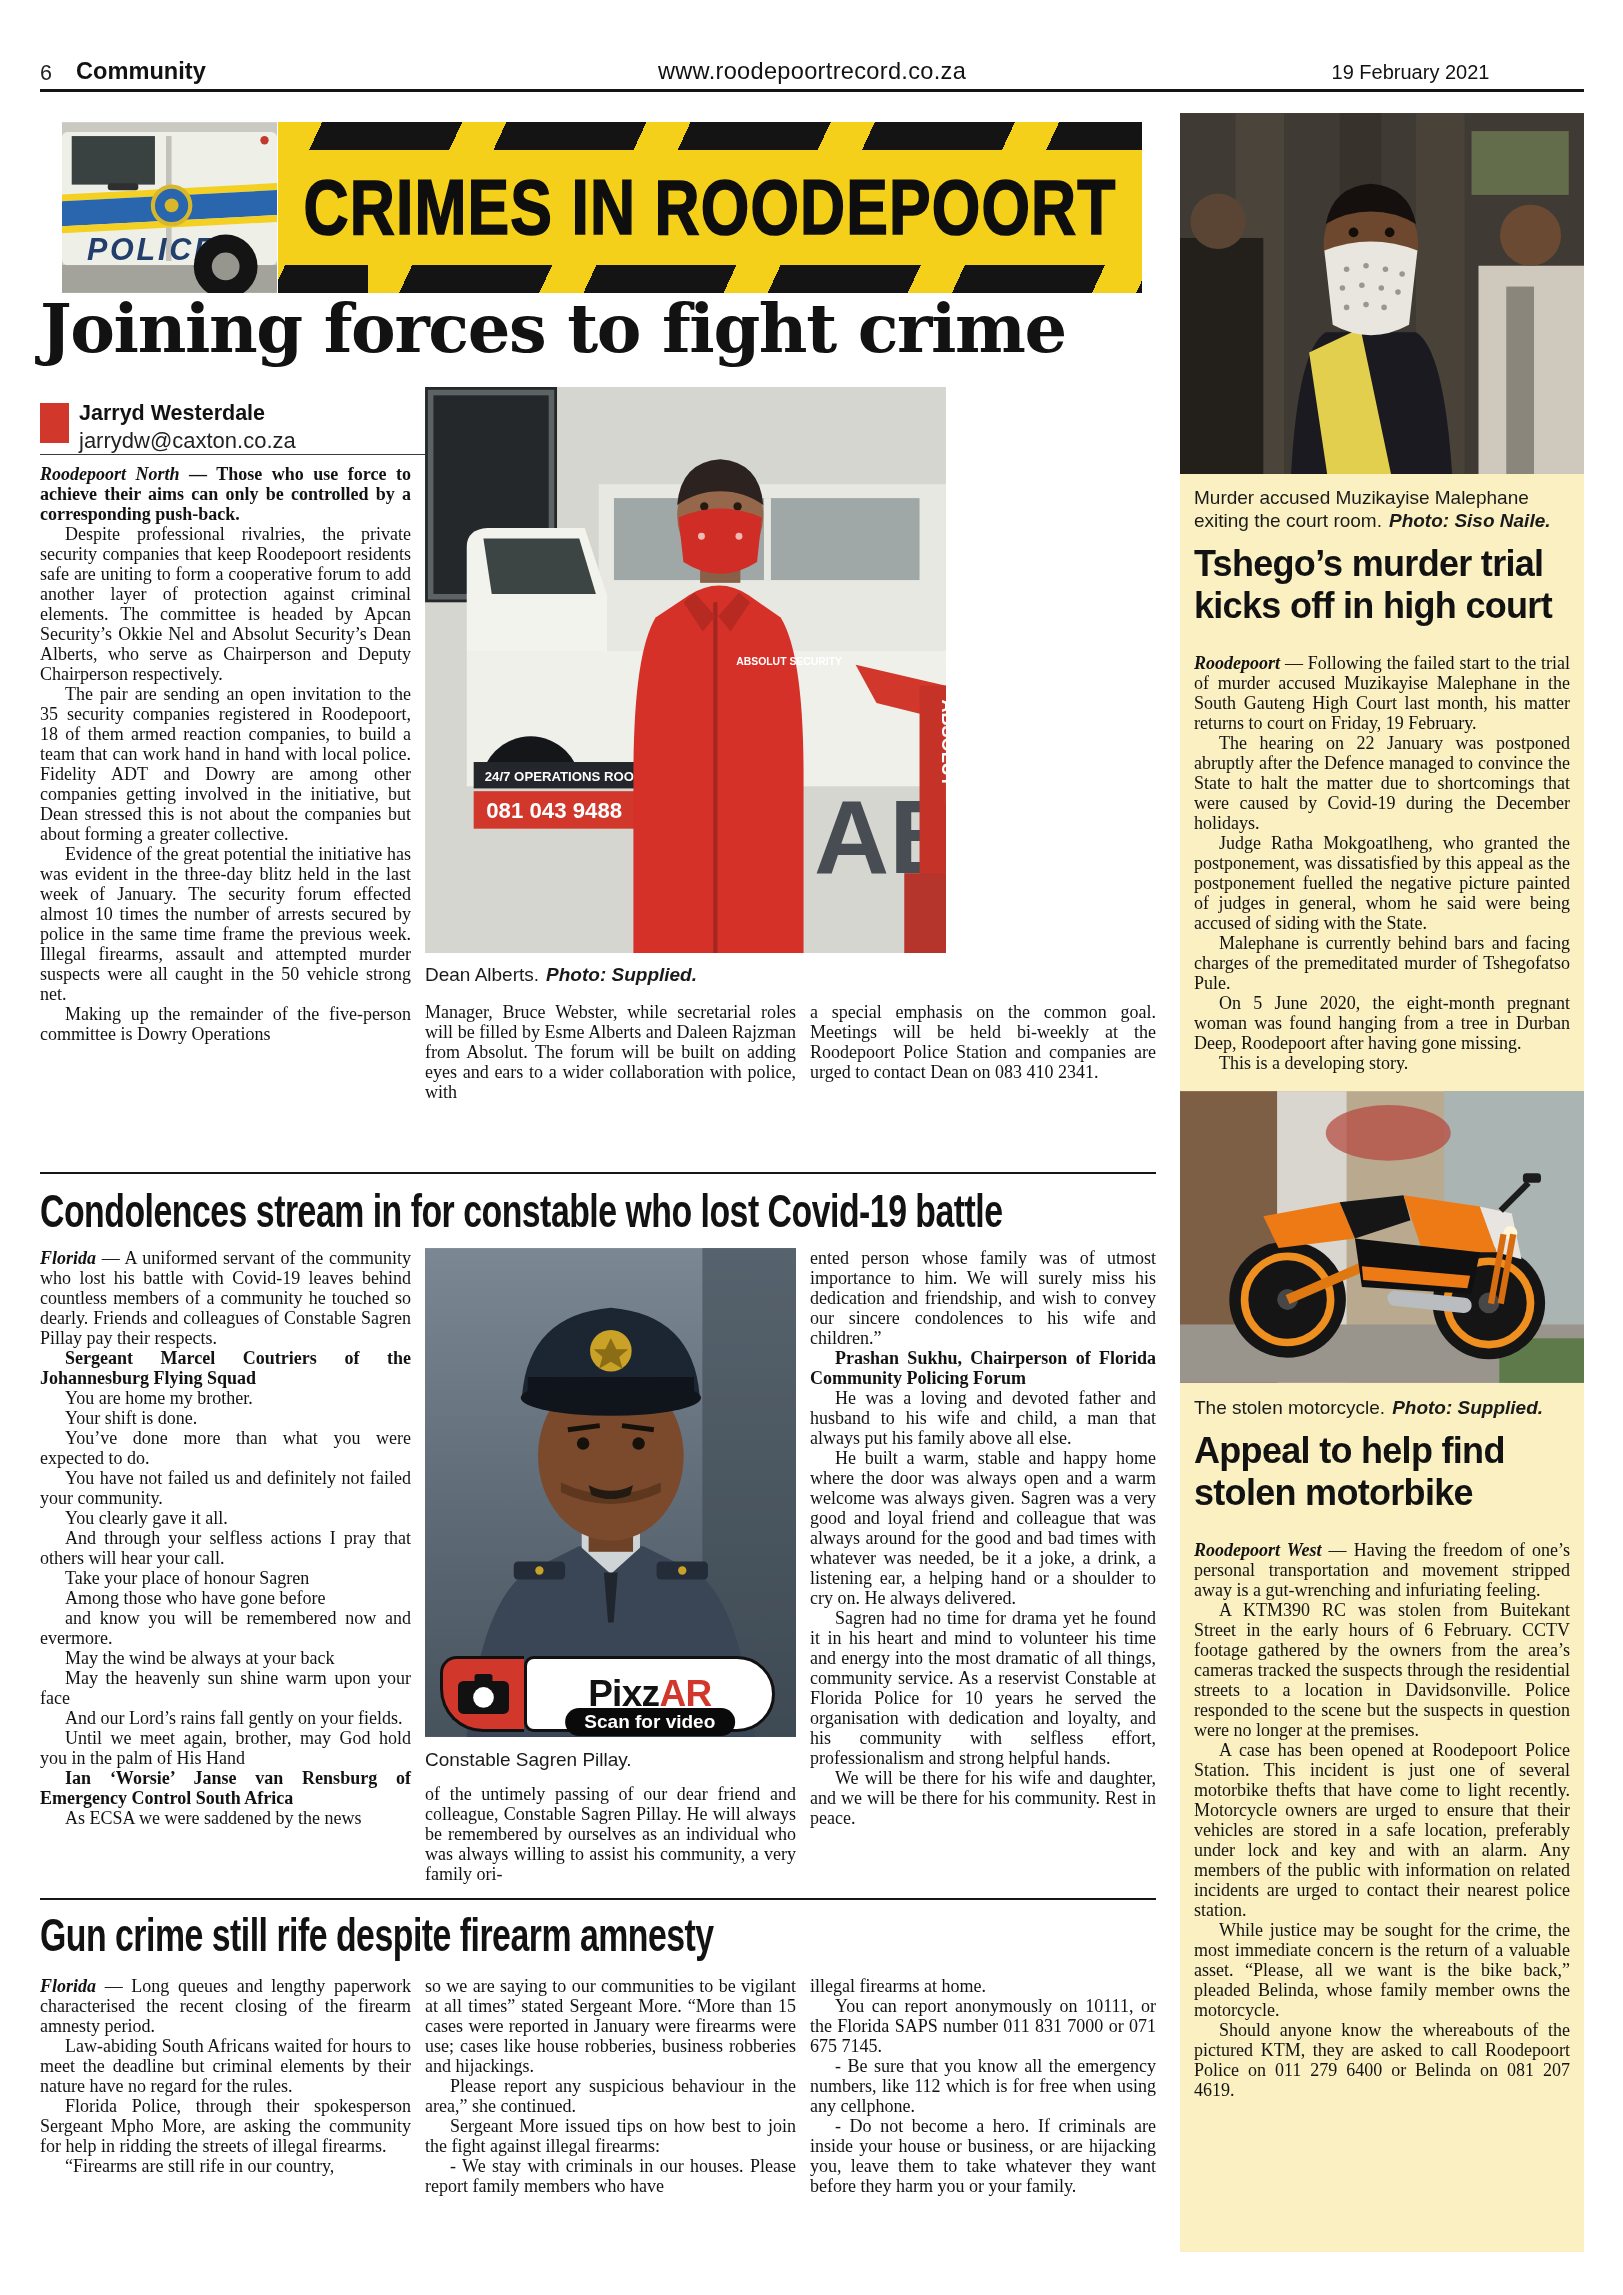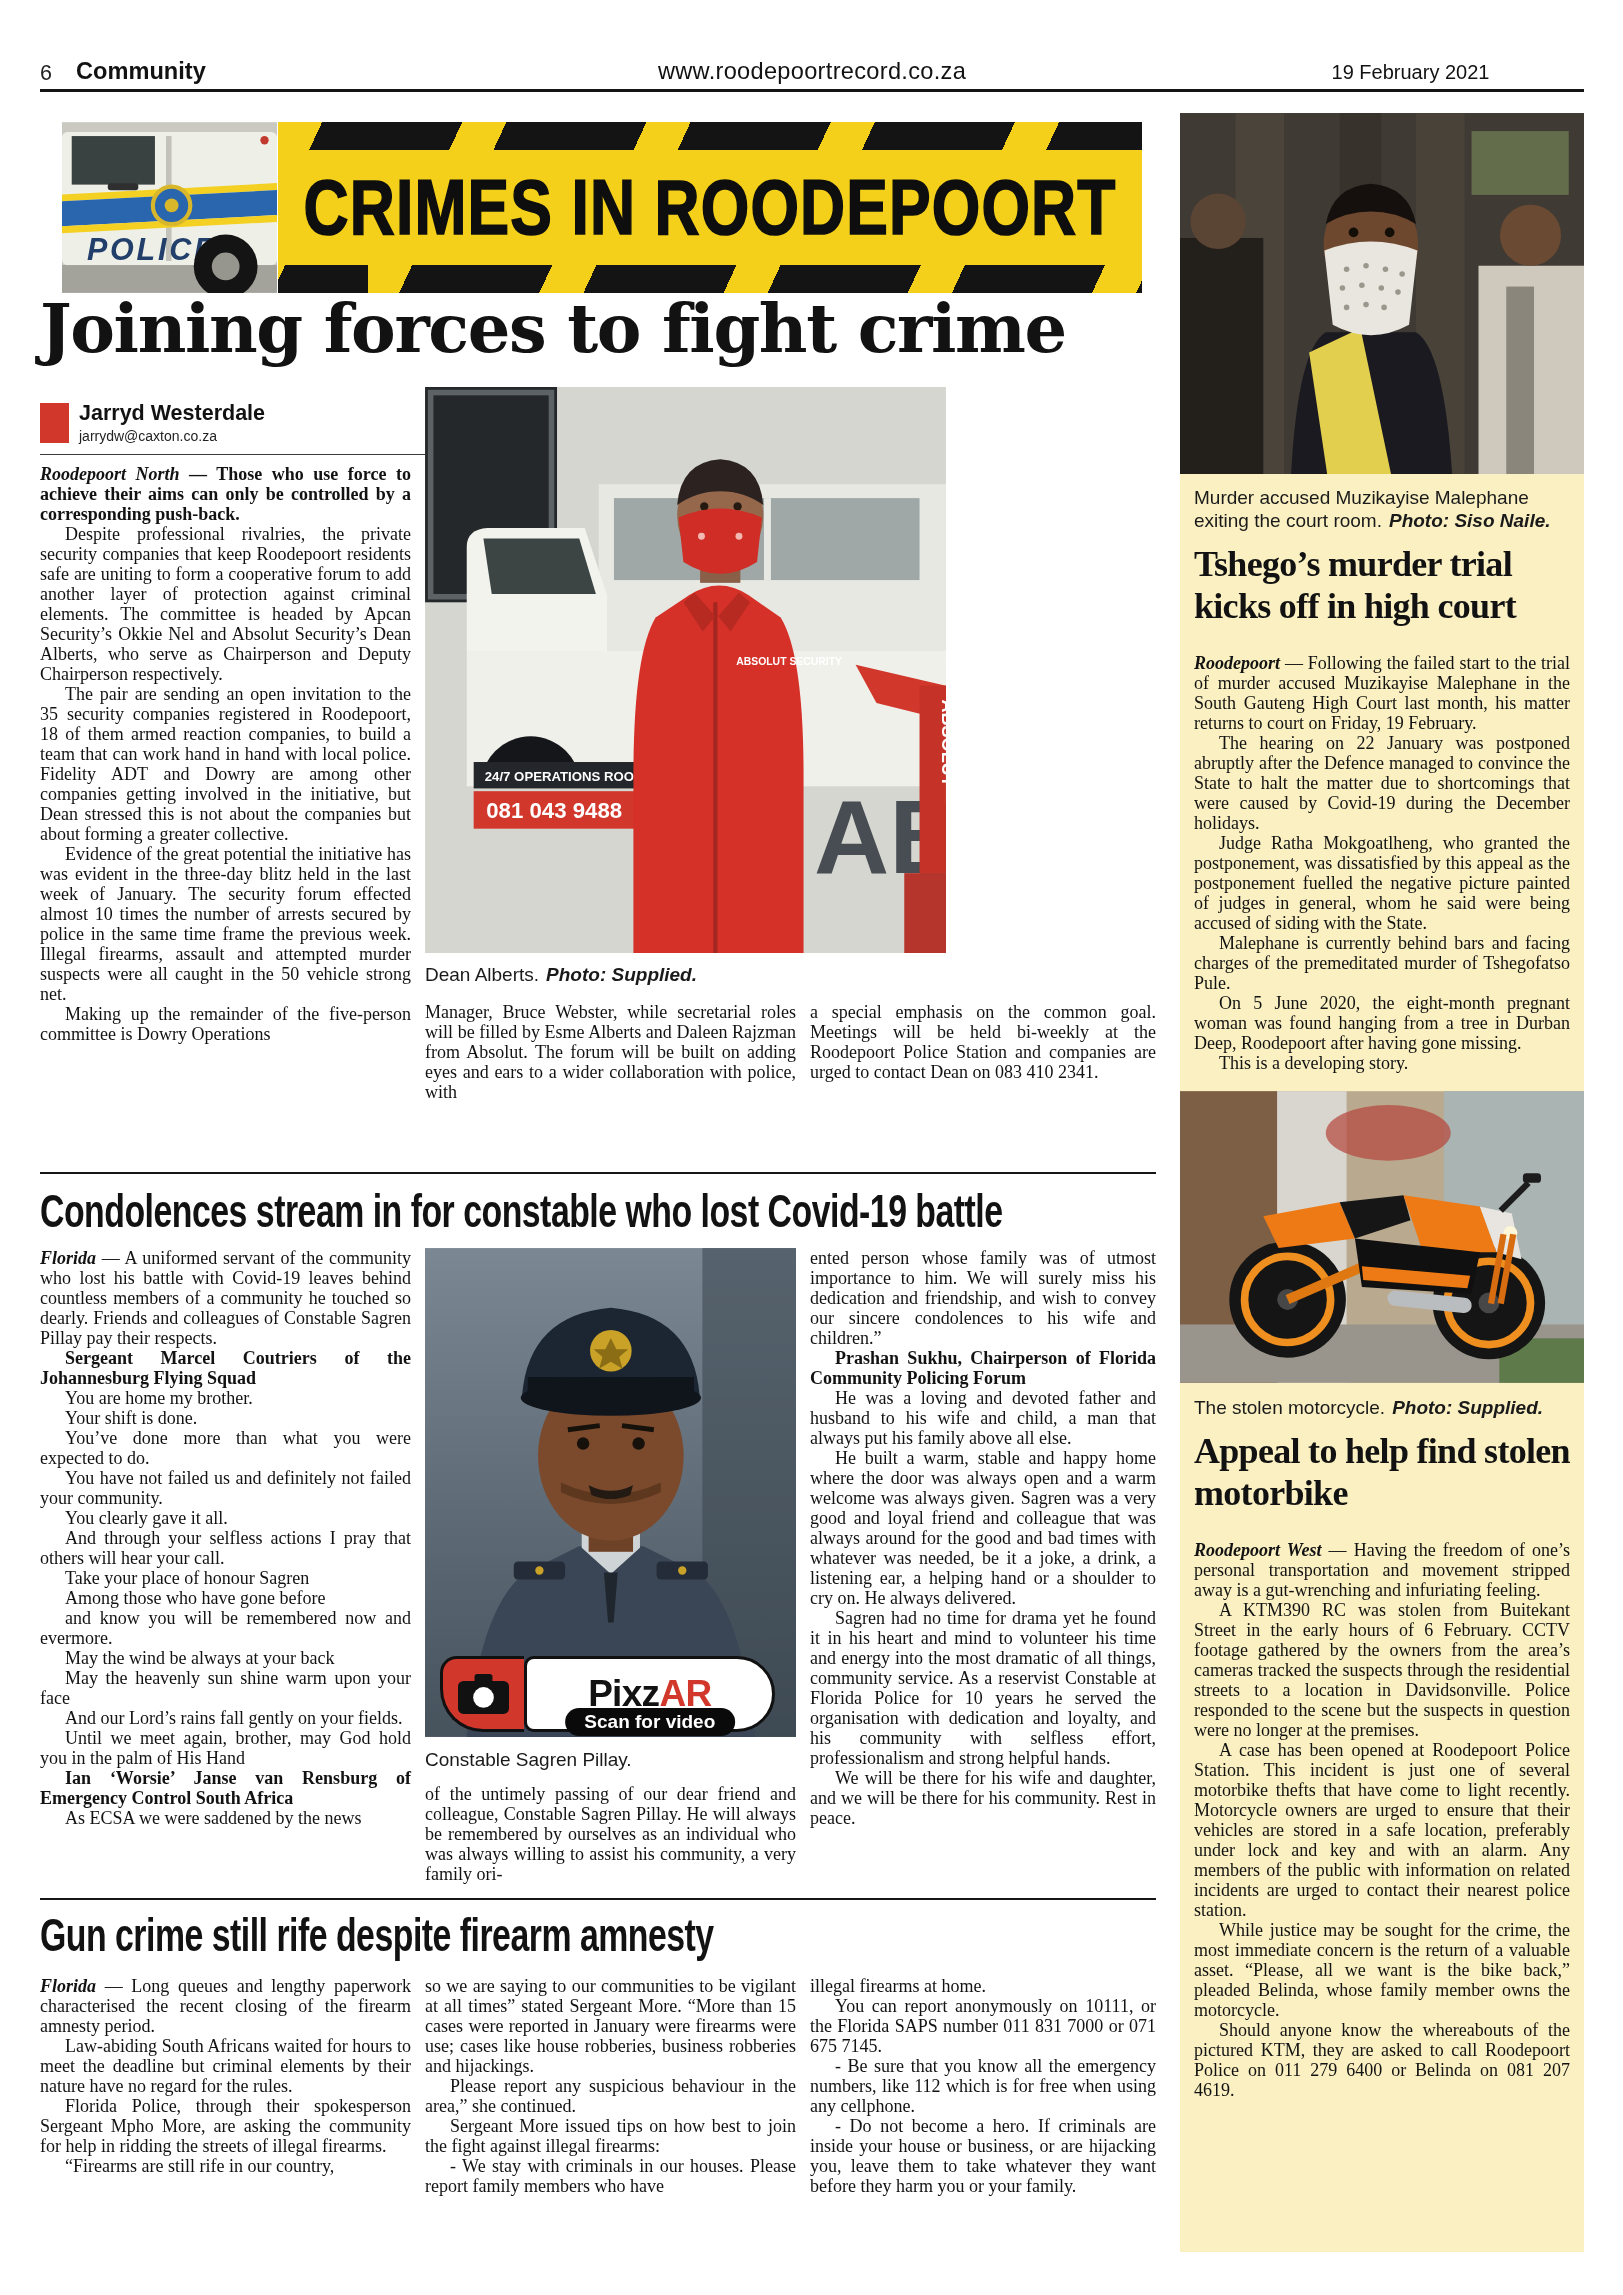--- a/index.html
+++ b/index.html
@@ -16,24 +16,24 @@
   .banner{background:#f4d01a;display:flex;flex-direction:column;}
   .stripe{height:28px;background:repeating-linear-gradient(115deg,#f4d01a 0 40px,#141414 40px 167px);}
   .stripe.bottom{background-position:90px 0;}
   .banner-mid{flex:1;display:flex;align-items:center;justify-content:center;}
   .banner-title{font-family:"Liberation Sans",sans-serif;font-weight:700;font-size:78px;color:#0e0e0e;
                 letter-spacing:1.4px;white-space:nowrap;transform:scaleX(.8);-webkit-text-stroke:1.7px #0e0e0e;}
   
   .h-main{font-family:"DejaVu Serif",serif;font-weight:700;font-size:67px;line-height:1.04;letter-spacing:-1.4px;white-space:nowrap;}
   .h-cond{font-family:"Liberation Sans",sans-serif;font-weight:700;font-size:47px;letter-spacing:-0.7px;
           white-space:nowrap;transform:scaleX(.72);transform-origin:0 50%;}
-  .sb-h{font-family:Liberation Serif, serif;font-weight:700;font-size:36px;line-height:1.18;letter-spacing:-0.7px;margin:11px 0 0;}
+  .sb-h{font-family:Liberation Sans, sans-serif;font-weight:700;font-size:36px;line-height:1.18;letter-spacing:-0.7px;margin:11px 0 0;}
   
   .by-name{font-family:"Liberation Sans",sans-serif;font-weight:bold;font-size:21.5px;}
-  .by-mail{font-family:"Liberation Sans",sans-serif;font-size:14px;color:#222;}
+  .by-mail{font-family:"Liberation Sans",sans-serif;font-size:22px;color:#222;}
   
   .bodycol{font-size:18px;line-height:20px;}
   .para{margin:0;text-indent:25px;text-align:justify;hyphens:auto;}
   .para.intro,.para.intro-bold,.para.cont{text-indent:0;}
   .para.intro-bold{font-weight:bold;}
   .para.bold{font-weight:bold;}
   .place{font-weight:bold;font-style:italic;}
   
   .cap{font-family:"Liberation Sans",sans-serif;font-size:19px;line-height:23px;color:#1a1a1a;}
   .cap .credit{font-weight:bold;font-style:italic;margin-left:7px;}

